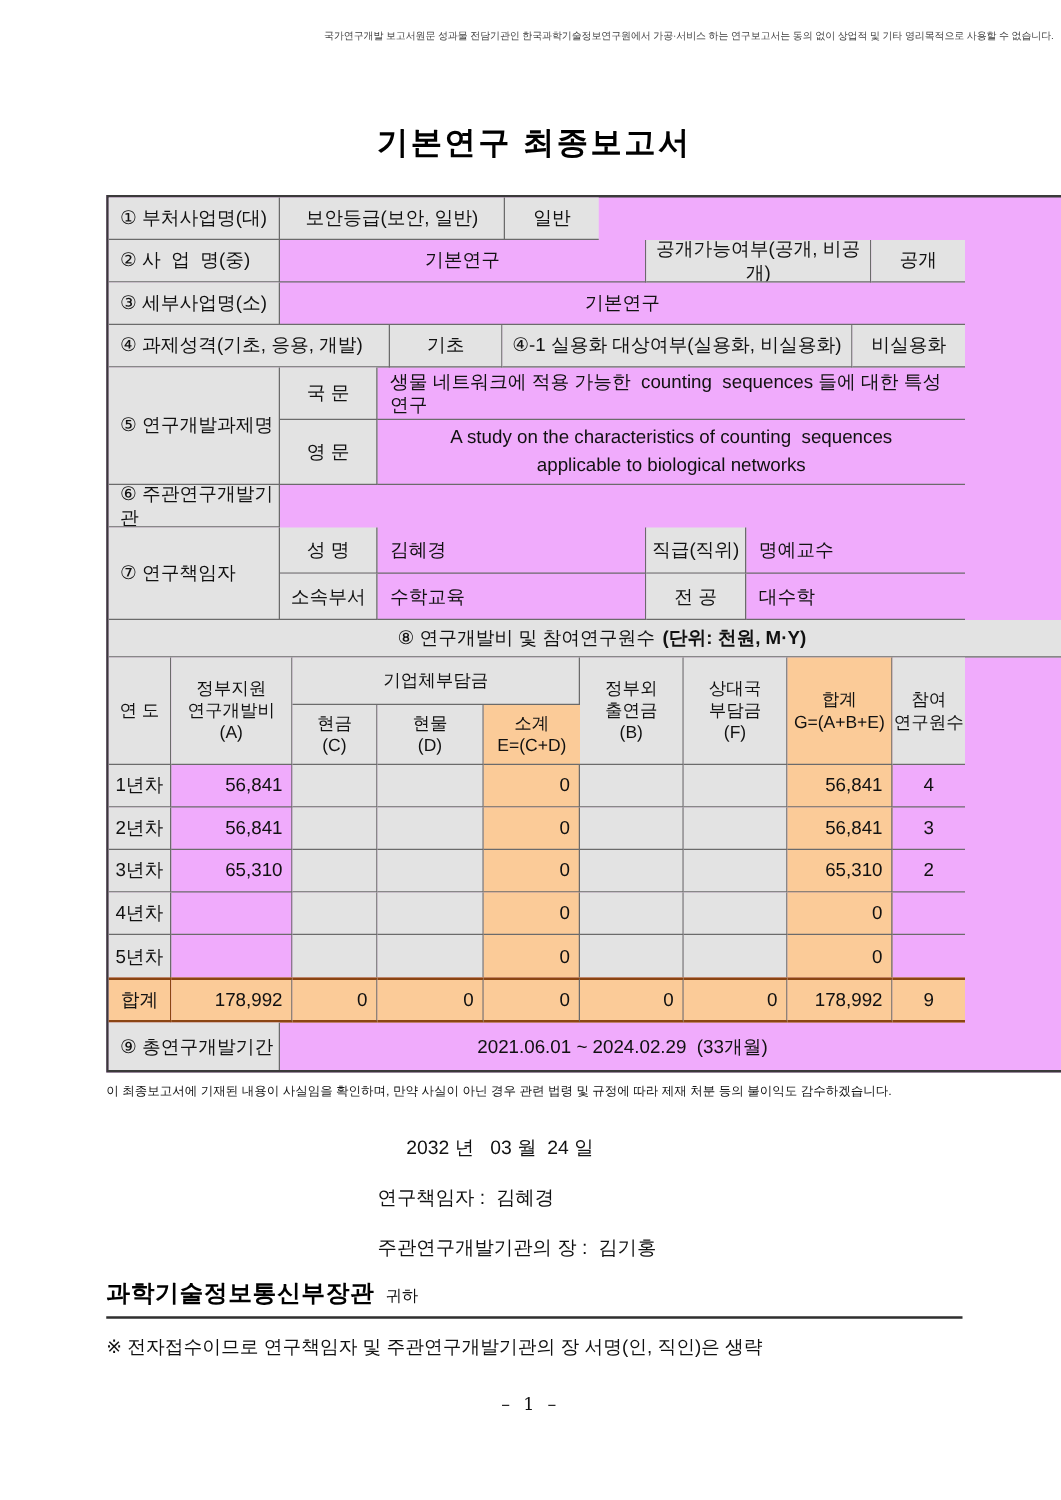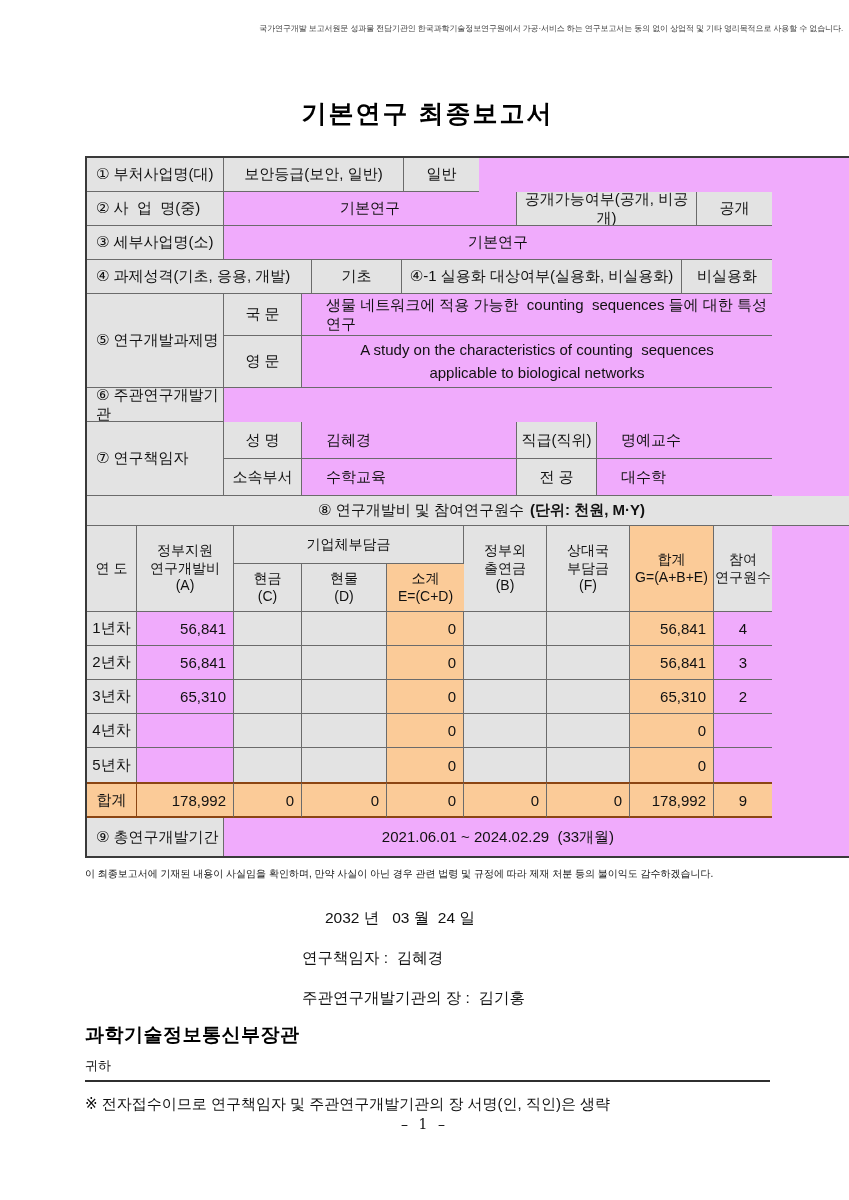--- a/index.html
+++ b/index.html
@@ -17,36 +17,36 @@
   .row { display:flex; }
   .c {
     display:flex; align-items:center; justify-content:center;
     font-size:15px; border-right:1px solid #6b6b6b; border-bottom:1px solid #6b6b6b;
     overflow:hidden; text-align:center;
   }
   .lab { justify-content:flex-start; text-align:left; padding-left:9px; background:#e3e3e3; white-space:pre-wrap; }
   .gray { background:#e3e3e3; }
   .orange { background:#fbcb98; }
   .nr { border-right:none; }
-  .left { justify-content:flex-start; text-align:left; padding-left:24px; }
+  .left { justify-content:flex-start; text-align:left; padding-left:10px; }
   .psp { white-space:pre-wrap; }
   .pre { white-space:pre-line; line-height:1.25; }
   .hsm { font-size:14px; }
   .num { justify-content:flex-end; padding-right:7px; }
   .col { flex-direction:column; justify-content:center; line-height:1.5; }
   .band { height:30px; background:#e3e3e3; border-bottom:1px solid #6b6b6b; display:flex; align-items:center; justify-content:center; gap:6px; font-size:15px; }
   .band .unit { font-weight:bold; }
   .total-row .c { background:#fbcb98; border-top:2px solid #8b4513; border-bottom:2px solid #8b4513; }
   .total-row .c:first-child { border-right:1.5px solid #8b4513; }
   .row-y5 .c { border-bottom:none; }
   .row9 .c { border-bottom:none; }
   .declaration { margin-top:9px; font-size:10px; line-height:1.45; text-align:justify; }
   .date-line { margin-top:26px; padding-left:240px; font-size:15.5px; white-space:pre; }
   .sig { margin-top:19px; padding-left:217px; font-size:15.5px; white-space:pre; }
-  .ministry-row { margin-top:13px; padding-bottom:5px; border-bottom:2px solid #2f2f2f; display:flex; align-items:baseline; gap:9px;flex-direction:column; }
+  .ministry-row { margin-top:13px; padding-bottom:5px; border-bottom:2px solid #2f2f2f; display:flex; align-items:baseline; gap:9px; }
   .ministry { font-size:19px; font-weight:bold; letter-spacing:0.5px; color:#000; }
   .gwiha { font-size:13px; }
   .note { margin-top:13px; font-size:15px; }
   .pagenum { position:absolute; left:0; top:1116px; width:100%; text-align:center; font-size:14px; font-family:"DejaVu Serif",serif; letter-spacing:3px; }
 </style>
 </head>
 <body>
 
 <div class="page">
 

